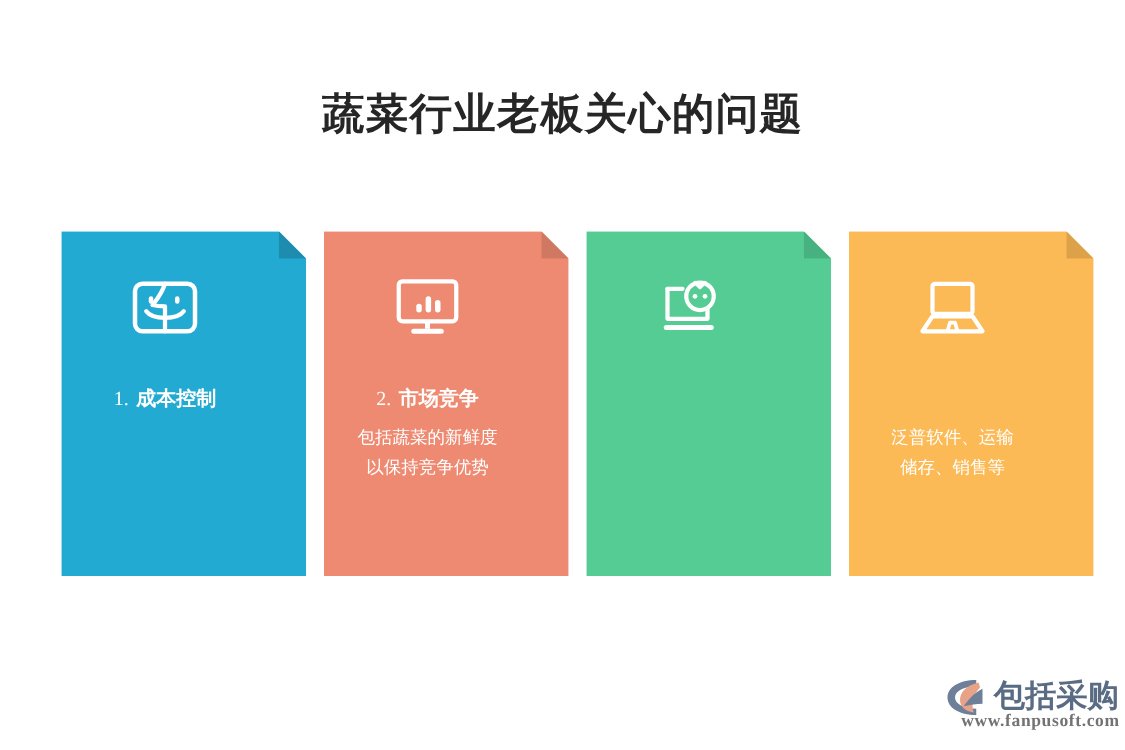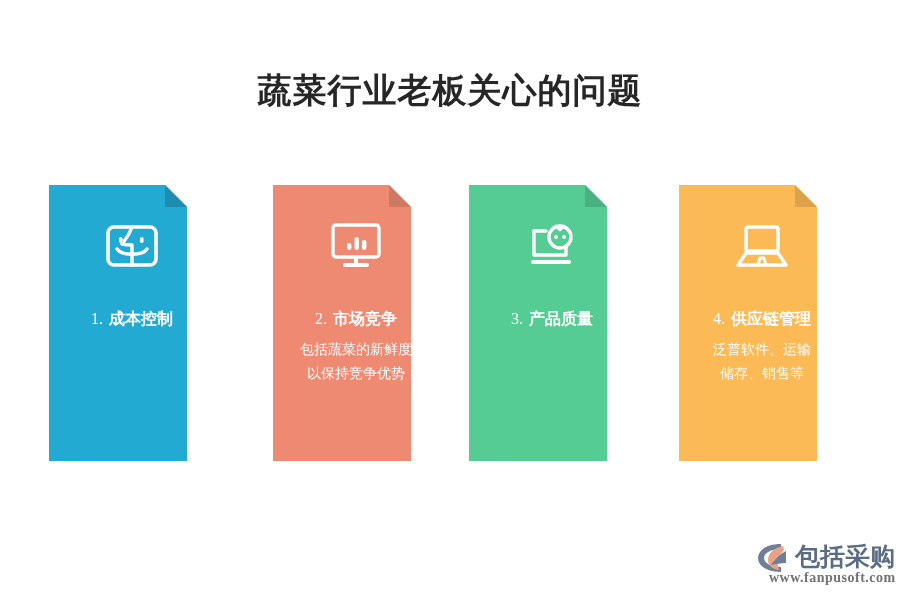--- a/index.html
+++ b/index.html
@@ -41,21 +41,21 @@
     position: absolute;
     top: 185px;
     left: 0;
     width: 900px;
     height: 276px;
   }
 
   .card {
     position: absolute;
     top: 0;
-    width: 138px;
+    width: 196px;
     height: 276px;
   }
 
   
   .card-body {
     position: absolute;
     inset: 0;
     -webkit-clip-path: polygon(0 0, calc(100% - 22px) 0, 100% 22px, 100% 100%, 0 100%);
     clip-path: polygon(0 0, calc(100% - 22px) 0, 100% 22px, 100% 100%, 0 100%);
   }
@@ -173,21 +173,21 @@
           <rect x="15" y="15" width="3.6" height="6" rx="1.8" fill="#ffffff"></rect>
           <rect x="36" y="15" width="3.6" height="6" rx="1.8" fill="#ffffff"></rect>
           <path d="M13 27 C18 34, 38 34, 43 27" stroke="#ffffff" stroke-width="3.4" fill="none" stroke-linecap="round"></path>
         </svg>
       </div>
       <div class="card-heading">
         <span class="num">1.</span><span>成本控制</span>
       </div>
     </div>
 
-    <div class="card" style="left:273px;">
+    <div class="card" style="left:259px;">
       <div class="card-body" style="background:#ee8a72;"></div>
       <div class="card-fold" style="background:#c97560;"></div>
       <div class="card-icon">
         <svg width="56" height="50" viewBox="0 0 56 50" fill="none" aria-hidden="true">
           <rect x="5" y="4" width="46" height="32" rx="3" ry="3" stroke="#ffffff" stroke-width="3.4" fill="none"></rect>
           <rect x="19" y="22" width="4.4" height="7" rx="2.2" fill="#ffffff"></rect>
           <rect x="26.5" y="16" width="4.4" height="13" rx="2.2" fill="#ffffff"></rect>
           <rect x="34" y="19" width="4.4" height="10" rx="2.2" fill="#ffffff"></rect>
           <rect x="26" y="36" width="4" height="6" fill="#ffffff"></rect>
           <rect x="15" y="42" width="26" height="4" rx="2" fill="#ffffff"></rect>
@@ -207,37 +207,31 @@
         <svg width="60" height="50" viewBox="0 0 60 50" fill="none" aria-hidden="true">
           <path d="M12 10 L12 34 L44 34 L44 26" stroke="#ffffff" stroke-width="3.4" fill="none" stroke-linecap="round" stroke-linejoin="round"></path>
           <path d="M12 10 L24 10" stroke="#ffffff" stroke-width="3.4" stroke-linecap="round"></path>
           <rect x="9" y="39" width="40" height="4" rx="2" fill="#ffffff"></rect>
           <circle cx="38" cy="16" r="11" stroke="#ffffff" stroke-width="3.4" fill="none"></circle>
           <path d="M34 5 L38 9 L42 5" stroke="#ffffff" stroke-width="2.8" fill="none" stroke-linecap="round" stroke-linejoin="round"></path>
           <circle cx="34" cy="16" r="1.9" fill="#ffffff"></circle>
           <circle cx="42" cy="16" r="1.9" fill="#ffffff"></circle>
         </svg>
       </div>
-      <div class="card-heading">
-        <span class="num">3.</span><span>产品质量</span>
-      </div>
     </div>
 
     <div class="card" style="left:679px;">
       <div class="card-body" style="background:#fbba56;"></div>
       <div class="card-fold" style="background:#d69c47;"></div>
       <div class="card-icon">
         <svg width="58" height="48" viewBox="0 0 58 48" fill="none" aria-hidden="true">
           <rect x="13" y="5" width="32" height="24" rx="2" ry="2" stroke="#ffffff" stroke-width="3.4" fill="none"></rect>
           <path d="M13 31 L45 31 L53 43 L5 43 Z" stroke="#ffffff" stroke-width="3.4" fill="none" stroke-linejoin="round"></path>
           <path d="M25 43 L27 36 L31 36 L33 43" stroke="#ffffff" stroke-width="3" fill="none" stroke-linejoin="round"></path>
         </svg>
-      </div>
-      <div class="card-heading">
-        <span class="num">4.</span><span>供应链管理</span>
       </div>
       <div class="card-desc">泛普软件、运输
 储存、销售等</div>
     </div>
 
   </div>
 
   <div class="logo">
     <div class="logo-mark">
       <svg width="34" height="30" viewBox="0 0 34 30" fill="none" aria-hidden="true">

